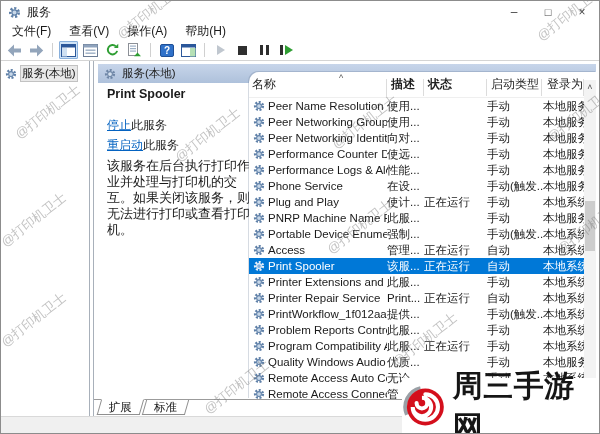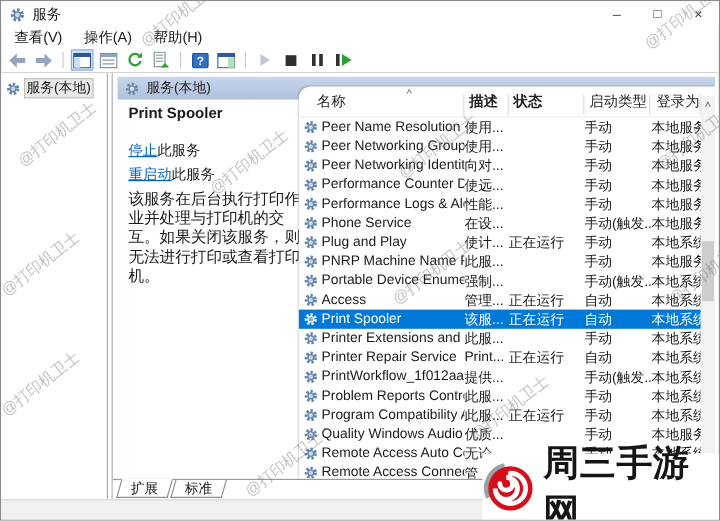--- a/index.html
+++ b/index.html
@@ -52,21 +52,21 @@
   .svc-link-line { font-size:12px; margin-bottom:3px; }
   .svc-link-line a { color:#0563c1; text-decoration:underline; }
   .desc-label { margin-top:26px; font-size:12px; }
   .desc-text { margin-top:4px; font-size:13px; line-height:16px; width:143px; }
 
   
   .list-panel { position:absolute; left:155px; top:11px; right:2px; bottom:17px; background:#fff;
     border-top-left-radius:10px; box-shadow:-1px -1px 0 rgba(90,110,140,.25); overflow:hidden; }
   .lp-header { position:absolute; left:0; top:0; right:12px; height:26px; border-bottom:1px solid #efefef; }
   .lp-header .hcell { position:absolute; bottom:4px; font-size:12px; color:#1f1f1f; white-space:nowrap; }
-  .h-name   { left:15px;margin-top:28px; }
+  .h-name   { left:3px;margin-top:28px; }
   .h-desc   { left:142px;font-weight:bold; }
   .h-status { left:179px;font-weight:bold; }
   .h-startup{ left:242px; }
   .h-logon  { left:298px; }
   .hsep { position:absolute; top:7px; height:17px; width:1px; background:#dcdcdc; }
   .sort-caret { position:absolute; left:90px; top:1px; font-size:9px; color:#555; }
 
   .rows { position:absolute; left:0; top:26px; right:12px; bottom:0; }
   .row { position:relative; height:16px; display:grid; grid-template-columns:15px 119px 37px 63px 56px auto;
     align-items:center; padding-left:4px; white-space:nowrap; }
@@ -110,20 +110,21 @@
     </svg>
     <span class="title">服务</span>
     <div class="win-controls">
       <div class="win-btn">–</div>
       <div class="win-btn max">□</div>
       <div class="win-btn">×</div>
     </div>
   </div>
 
   <div class="menubar">
+      <span class="menu-item">文件(F)</span>
       <span class="menu-item">查看(V)</span>
       <span class="menu-item">操作(A)</span>
       <span class="menu-item">帮助(H)</span>
     </div>
 
   <div class="toolbar">
     <span class="tb-btn">
       <svg width="15" height="13" viewBox="0 0 15 13">
           <path d="M7 0.5 L0.8 6.5 L7 12.5 V8.6 H14 V4.4 H7 Z" fill="#93a5bb"></path>
         </svg>

